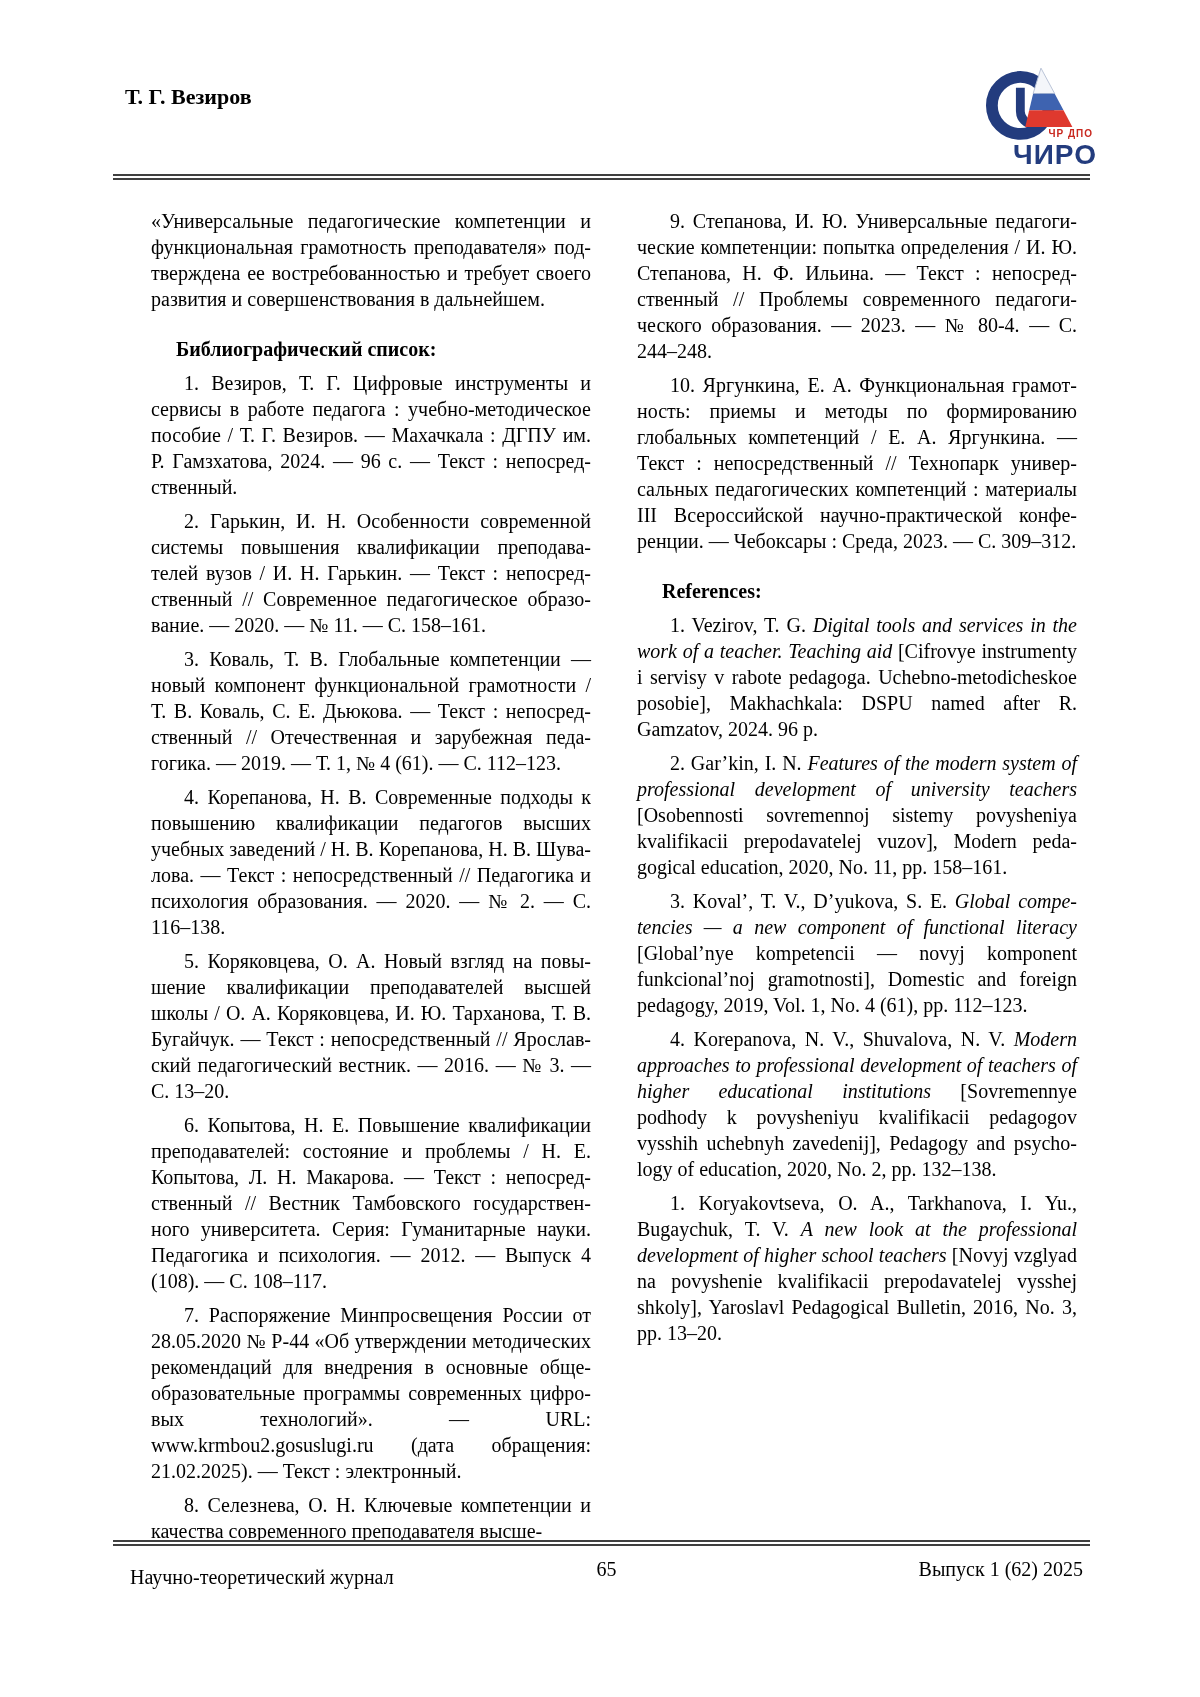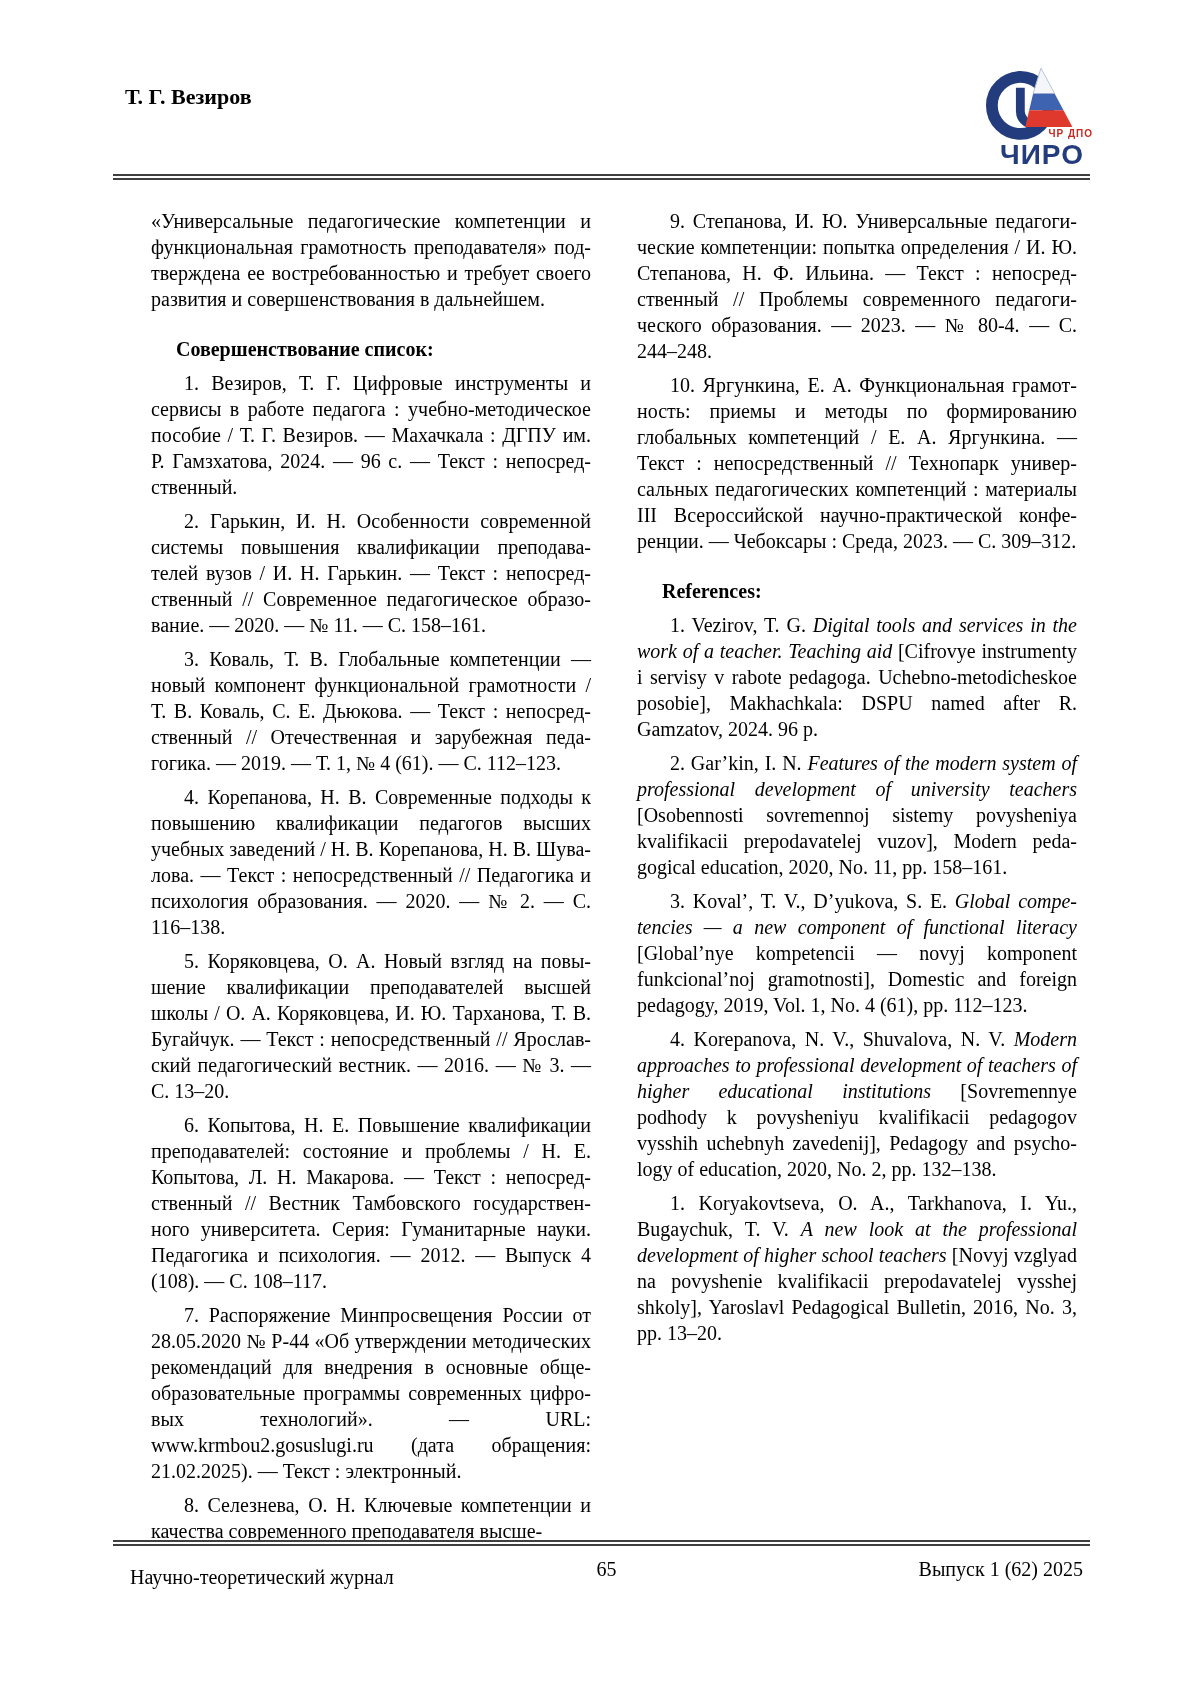--- a/index.html
+++ b/index.html
@@ -14,21 +14,21 @@
   .running-title{position:absolute;left:125px;top:117px;font-size:22px;font-weight:bold;white-space:nowrap;}
   .rule{position:absolute;left:113px;width:977px;height:2px;background:#fff;
         border-top:2px solid #3f3f3f;border-bottom:2px solid #3f3f3f;}
   .header-rule{top:174px;}
   .footer-rule{top:1540px;}
   
   .logo{position:absolute;left:985px;top:62px;width:110px;height:110px;}
   .logo-mark{position:absolute;left:0;top:2px;width:108px;height:77px;}
   .logo-sub{position:absolute;left:44px;top:66px;width:64px;text-align:right;
             font-family:"Liberation Sans",sans-serif;font-size:10px;font-weight:bold;letter-spacing:1px;}
-  .logo-acronym{position:absolute;left:3px;top:77px;width:108px;text-align:center;
+  .logo-acronym{position:absolute;left:16px;top:77px;width:108px;text-align:center;
             font-family:"Liberation Sans",sans-serif;font-size:28px;font-weight:bold;letter-spacing:1px;}
   
   .columns{position:absolute;left:143px;top:200px;width:942px;display:flex;gap:30px;}
   .col{width:456px;}
   .para{margin:8px;font-size:20px;line-height:26px;text-align:justify;text-indent:33px;hyphens:manual;}
   .no-indent{text-indent:0;}
   .sec-heading{margin:24px 0 0 0;font-size:20px;line-height:26px;font-weight:bold;text-indent:33px;}
   .it{font-style:italic;}
   
   .footer{position:absolute;left:130px;top:1556px;width:953px;font-size:20px;line-height:26px;}
@@ -53,21 +53,21 @@
     </svg>
     <div class="logo-sub" style="color: rgb(200, 40, 31);">ЧР ДПО</div>
     <div class="logo-acronym" style="color: rgb(35, 60, 126);">ЧИРО</div>
   </div>
 
   <div class="rule header-rule"></div>
 
   <main class="columns">
     <section class="col">
       <p class="para no-indent">«Универ­сальные педа­гоги­ческие компе­тенции и функци­ональная гра­мот­ность препо­да­вателя» под­твер­ждена ее востре­бован­ностью и требует своего раз­вития и совершен­ство­вания в даль­нейшем.</p>
-      <h3 class="sec-heading">Совершенствование список:</h3>
+      <h3 class="sec-heading">Библиографический список:</h3>
       <div id="bib-left">
           <p class="para">1. Везиров, Т. Г. Цифро­вые инстру­менты и сервисы в работе педа­гога : учебно-мето­ди­ческое пособие / Т. Г. Везиров. — Ма­хач­кала : ДГПУ им. Р. Гамзха­това, 2024. — 96 с. — Текст : непо­сред­ственный.</p>
           <p class="para">2. Гарькин, И. Н. Особен­ности совре­менной системы повы­шения квали­фи­кации препо­дава­телей вузов / И. Н. Гарькин. — Текст : непо­сред­ственный // Совре­менное педа­гоги­ческое обра­зо­вание. — 2020. — № 11. — С. 158–161.</p>
           <p class="para">3. Коваль, Т. В. Глобаль­ные компе­тенции — новый компо­нент функци­ональ­ной грамот­но­сти / Т. В. Коваль, С. Е. Дьюкова. — Текст : непо­сред­ственный // Отече­ствен­ная и зару­беж­ная педа­гогика. — 2019. — Т. 1, № 4 (61). — С. 112–123.</p>
           <p class="para">4. Корепа­нова, Н. В. Совре­менные подходы к повы­шению квали­фи­кации педа­гогов высших учебных заве­дений / Н. В. Корепа­нова, Н. В. Шува­лова. — Текст : непо­сред­ственный // Педа­гогика и психо­логия обра­зо­вания. — 2020. — № 2. — С. 116–138.</p>
           <p class="para">5. Коряков­цева, О. А. Новый взгляд на по­вы­шение квали­фи­кации препо­дава­телей выс­шей школы / О. А. Коряков­цева, И. Ю. Тарха­нова, Т. В. Бугай­чук. — Текст : непо­сред­ствен­ный // Яро­слав­ский педа­гоги­ческий вестник. — 2016. — № 3. — С. 13–20.</p>
           <p class="para">6. Копы­това, Н. Е. Повы­шение квали­фика­ции препо­дава­телей: состо­яние и проблемы / Н. Е. Копы­това, Л. Н. Мака­рова. — Текст : непо­сред­ственный // Вестник Тамбов­ского гос­удар­ствен­ного универ­си­тета. Серия: Гумани­тарные науки. Педа­гогика и психо­логия. — 2012. — Выпуск 4 (108). — С. 108–117.</p>
           <p class="para">7. Распо­ряжение Минпро­све­щения России от 28.05.2020 № Р-44 «Об утвер­ждении мето­ди­ческих реко­мен­даций для внед­рения в ос­новные обще­обра­зо­ватель­ные про­граммы со­вре­менных цифро­вых техно­логий». — URL: www.krmbou2.gosuslugi.ru (дата обра­щения: 21.02.2025). — Текст : элек­тронный.</p>
           <p class="para">8. Селез­нева, О. Н. Ключе­вые компе­тенции и качества совре­менного препо­дава­теля высше-</p>
         </div>

